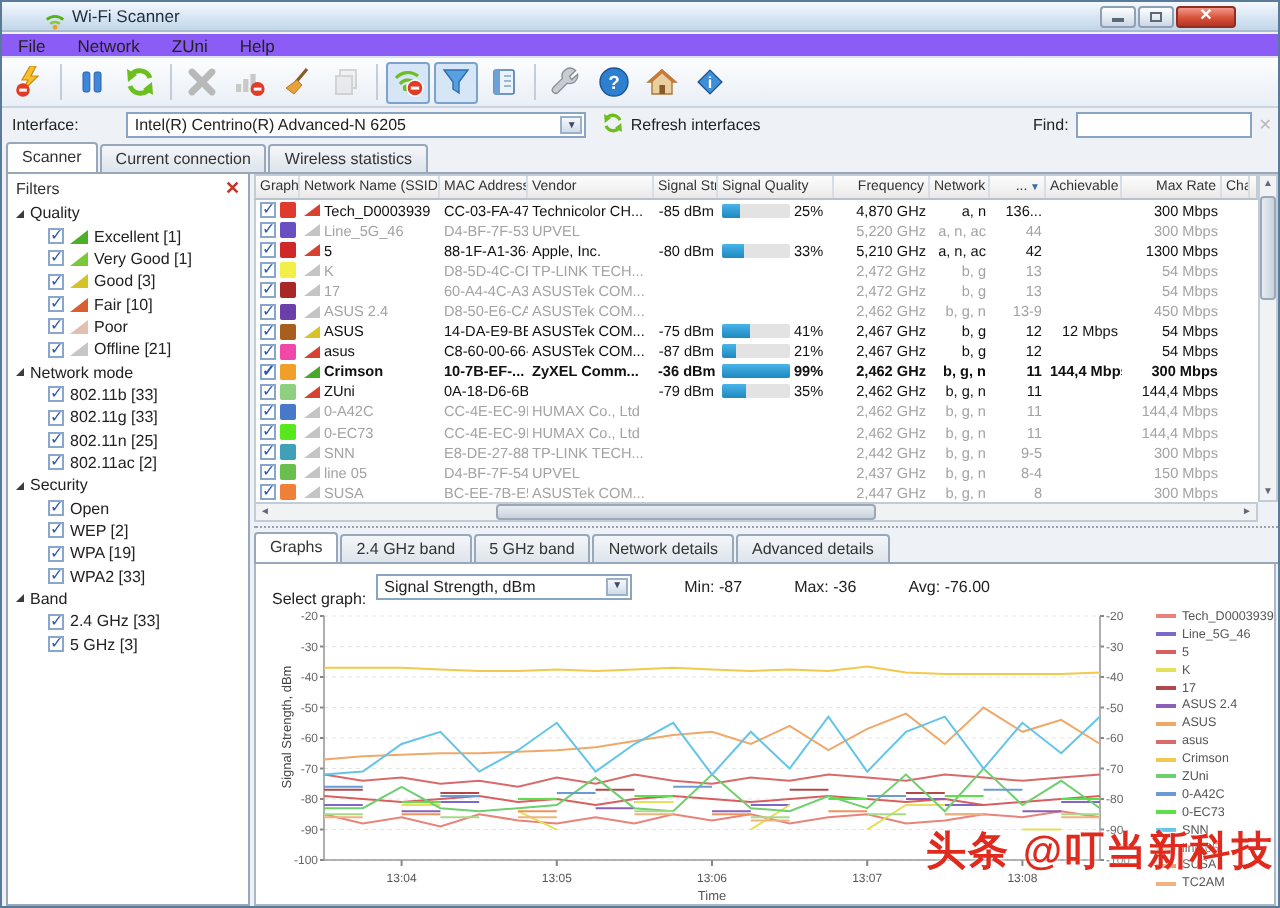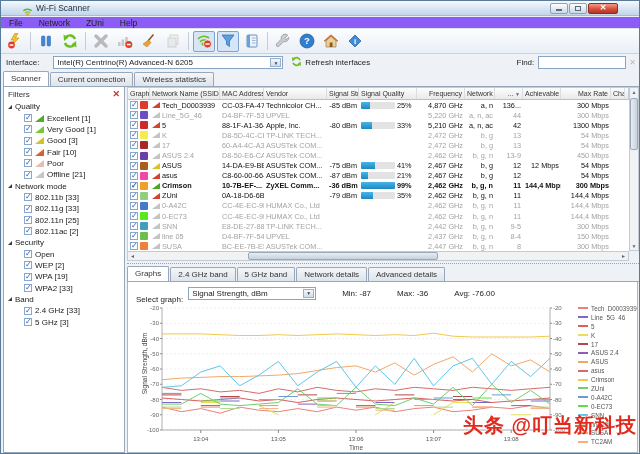--- a/index.html
+++ b/index.html
@@ -28,21 +28,21 @@
     display:flex; align-items:center; padding:0 2px; }
   .tool { width:22px; height:21px; display:flex; align-items:center; justify-content:center;
     border:1px solid transparent; border-radius:2px; margin:0 1px; }
   .tool svg { width:16px; height:16px; }
   .tool.pressed { background:#d6e6f7; border-color:#7da2ce; }
   .tool.disabled { opacity:.45; }
   .tsep { width:1px; height:18px; background:#c4cdd8; margin:0 3px; }
   
   .ifacebar { position:absolute; left:0; top:53px; width:100%; height:17px; background:#eef2f7;
     display:flex; align-items:center; font-size:8px; color:#222; }
-  .iface-label { margin:0 14px 0 5px; }
+  .iface-label { margin:0 24px 0 5px; }
   .combo { width:230px; height:13px; background:#fff; border:1px solid #8aa4c4; display:flex;
     align-items:center; font-size:8px; padding-left:3px; position:relative; }
   .combo .arrow { position:absolute; right:1px; top:1px; width:11px; height:9px;
     background:linear-gradient(#f4f8fc,#d0dcea); border:1px solid #9ab0c8; font-size:5px;
     color:#446; display:flex; align-items:center; justify-content:center; }
   .refreshbtn { display:flex; align-items:center; gap:3px; margin-left:8px; }
   .refreshbtn svg { width:11px; height:11px; }
   .findwrap { margin-left:auto; display:flex; align-items:center; }
   .find-label { margin-right:4px; }
   .findinput { width:88px; height:13px; border:1px solid #8aa4c4; background:#fff; font-size:8px; padding:0 2px; }

